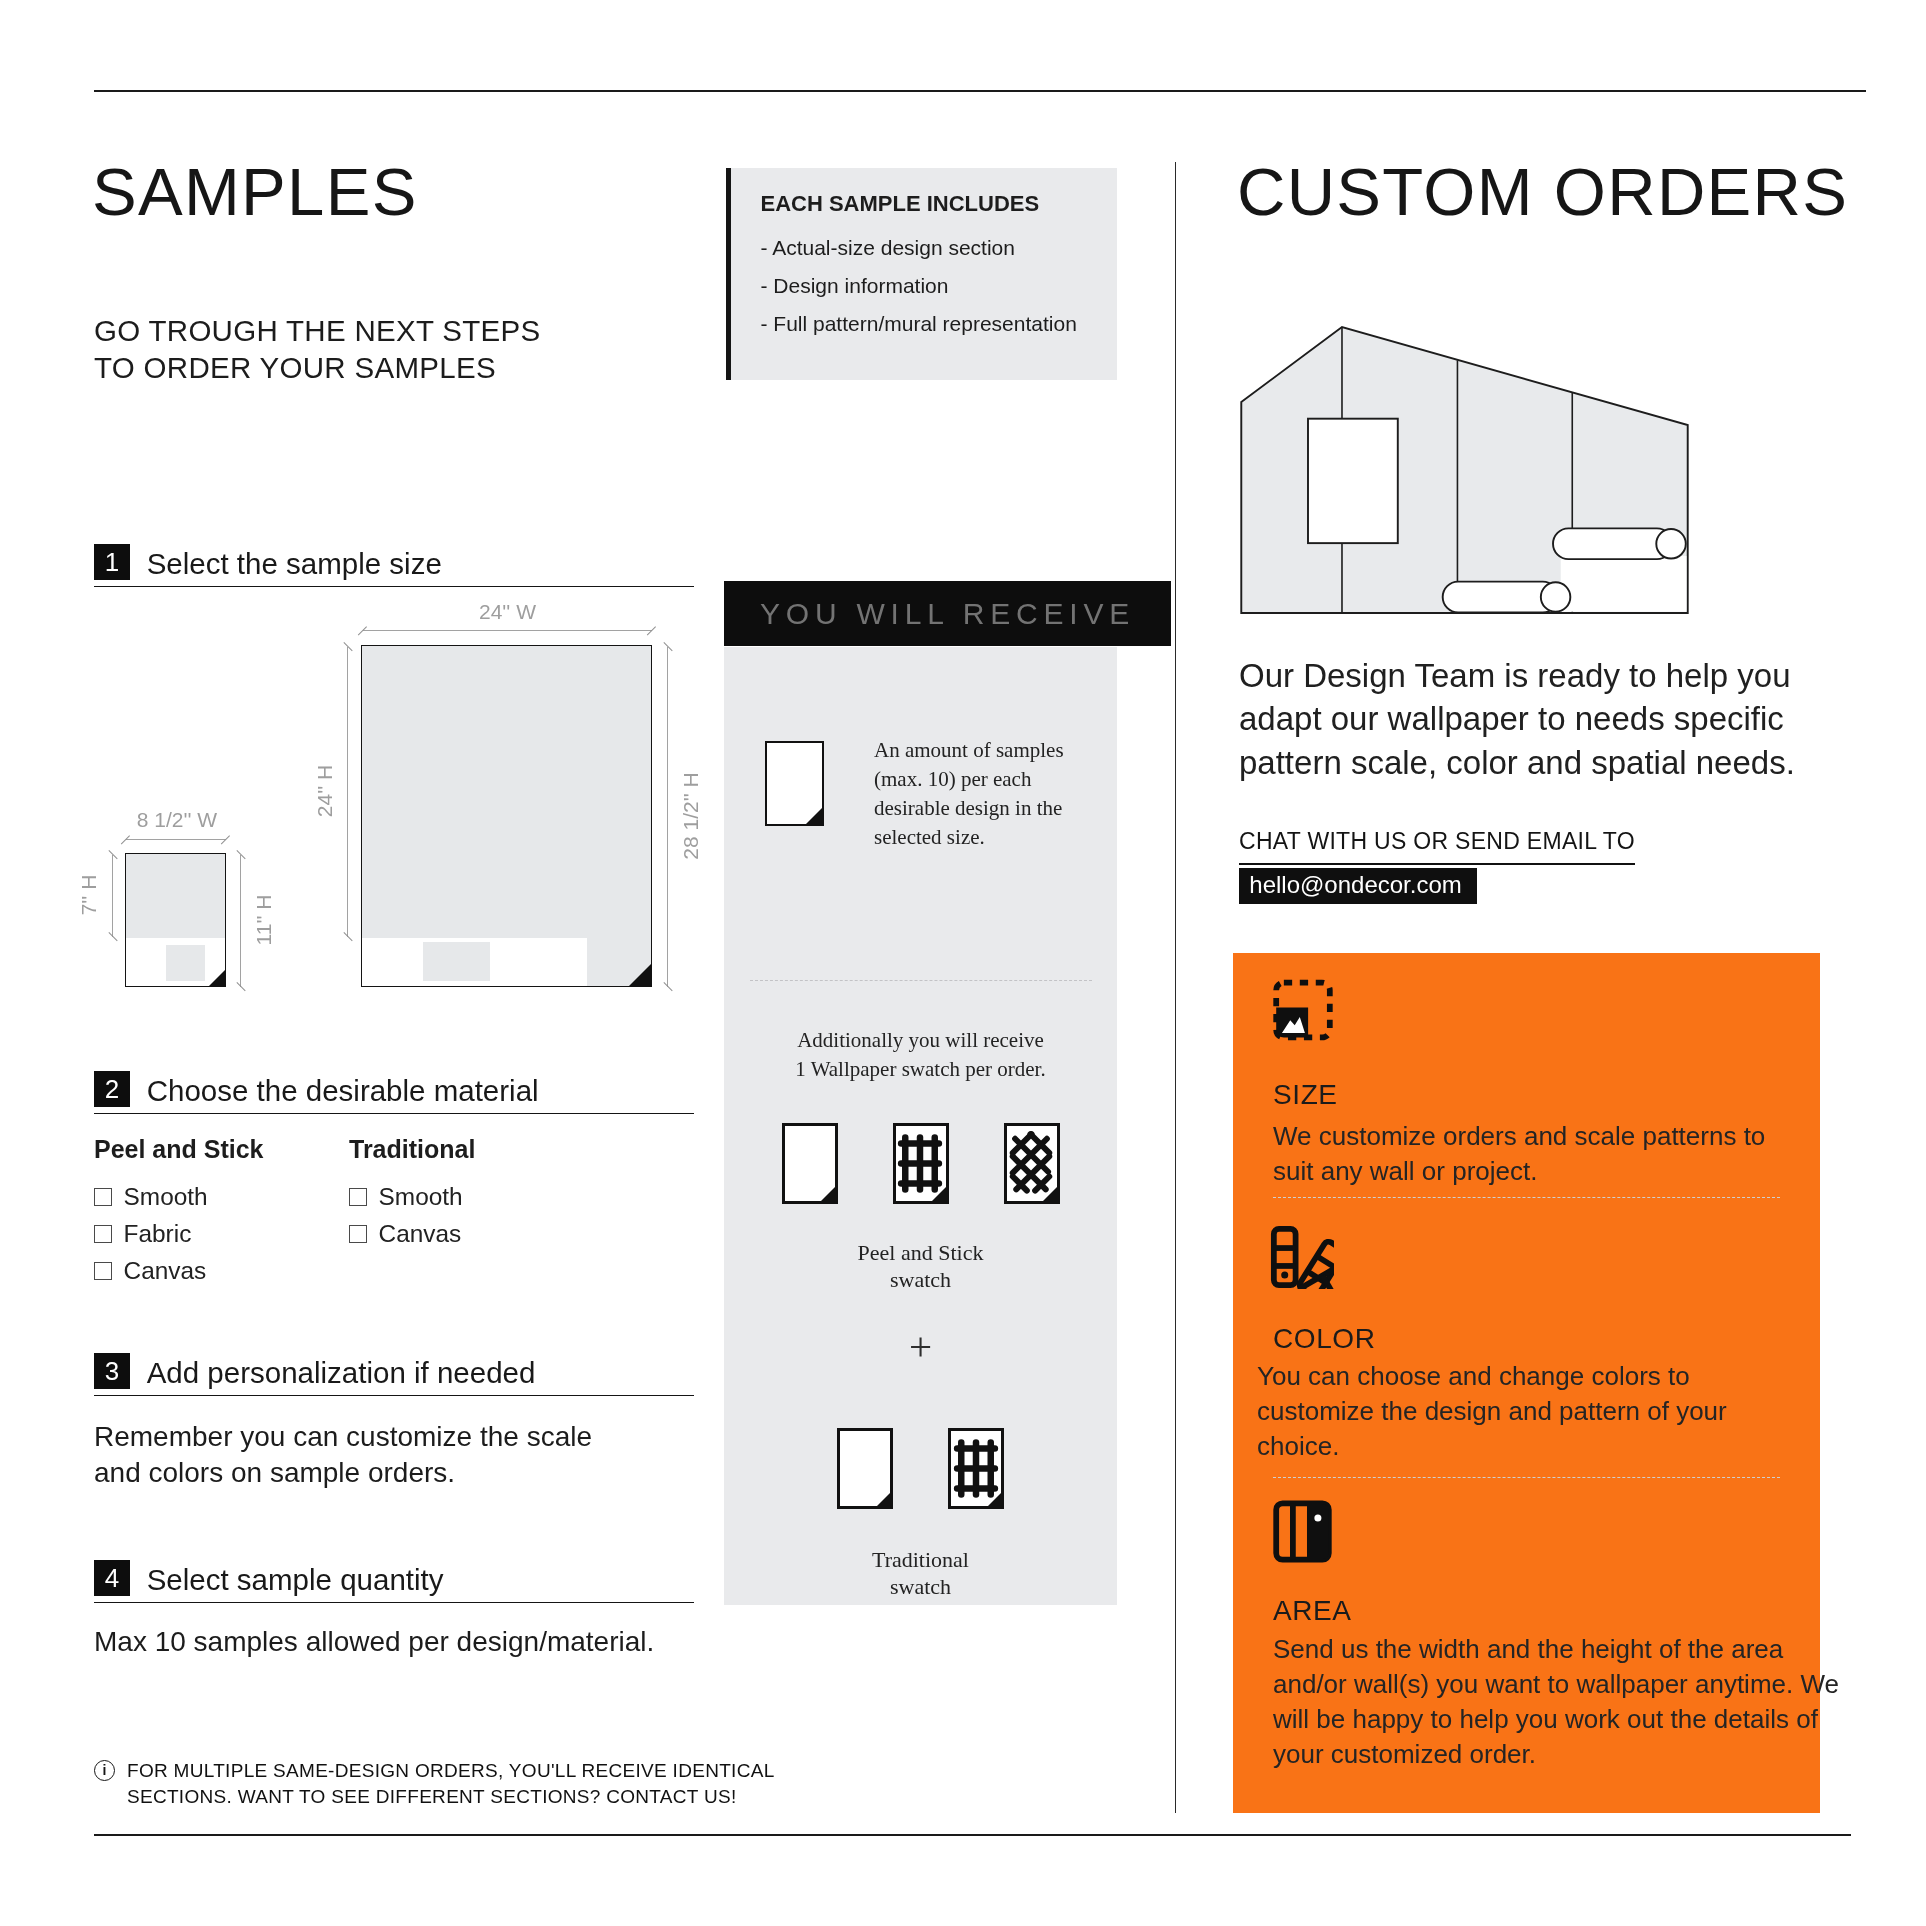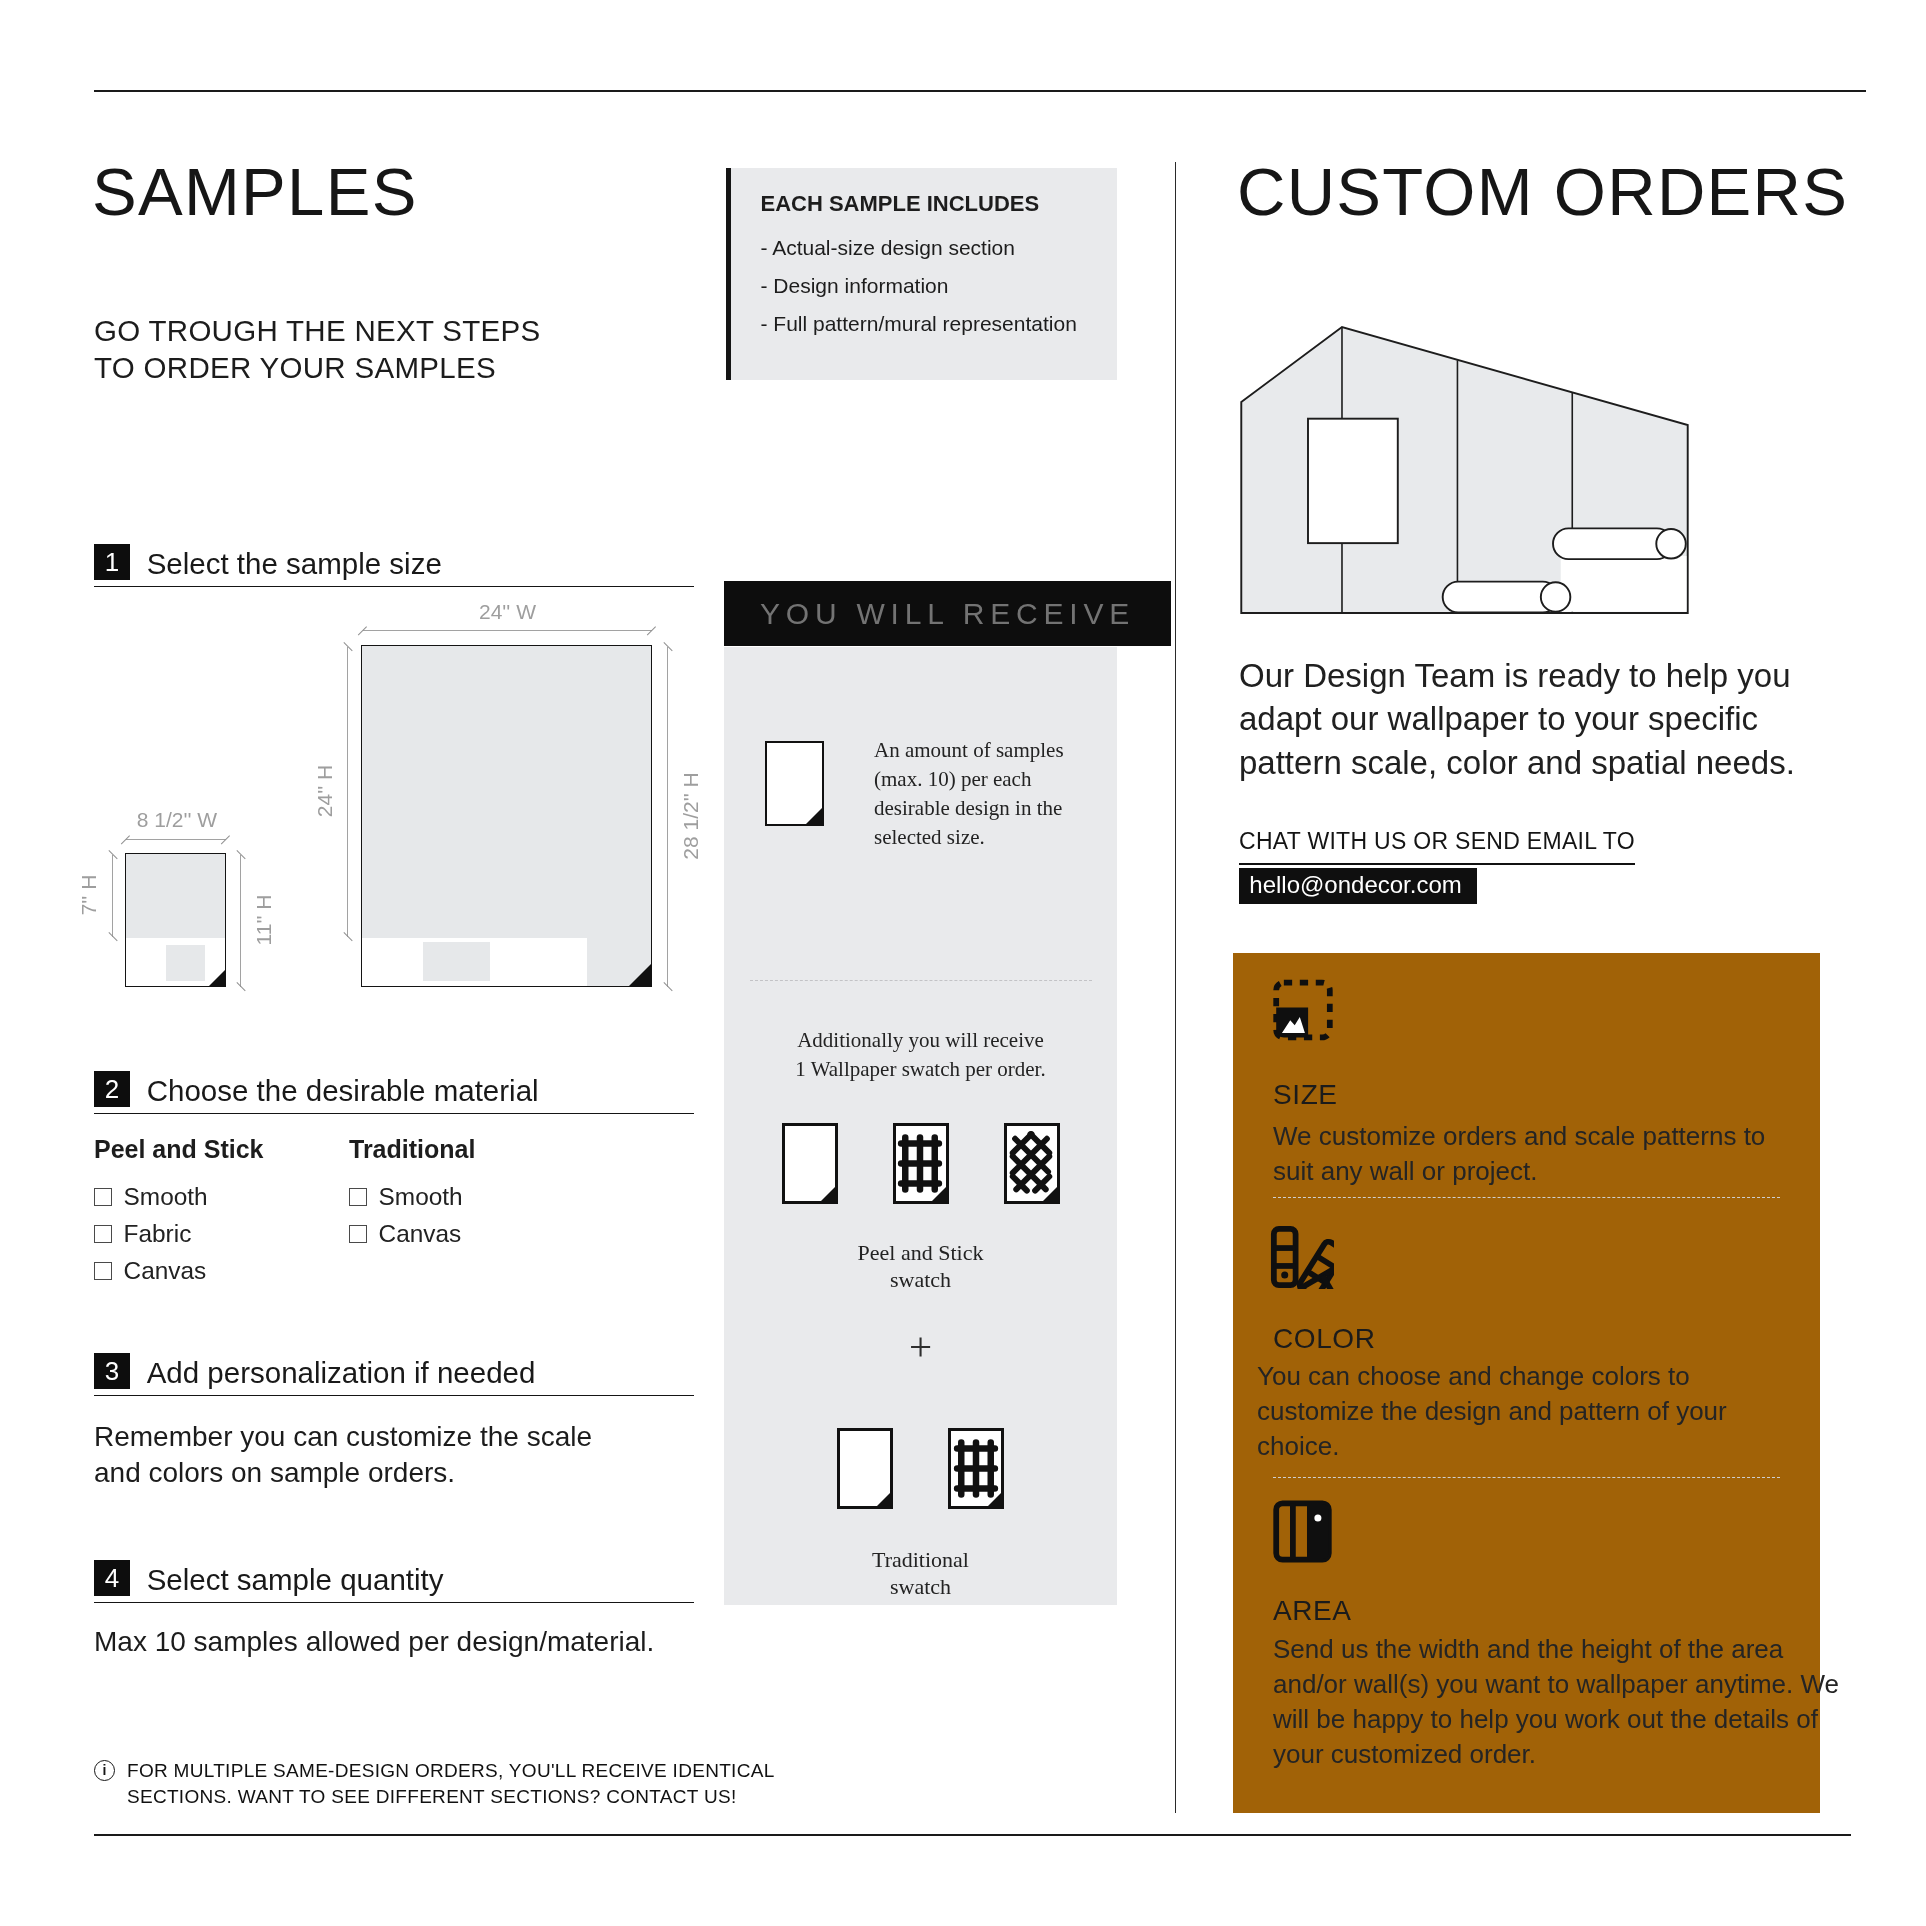--- a/index.html
+++ b/index.html
@@ -51,21 +51,21 @@
   .mid-panel{position:absolute;left:724px;top:647px;width:393px;height:958px;background:#e9eaec;font-family:Liberation Serif, serif;}
   .page{position:relative;background:#fff;border:3.2px solid #111;box-sizing:border-box;}
   .dash{position:absolute;border-top:1.3px dashed #c3c3c6;}
   .mid-text{font-size:21px;line-height:29px;color:#232323;}
   .center{text-align:center;}
   
   .r-intro{font-size:33px;line-height:44px;color:#202020;white-space:nowrap;}
   .chat{font-size:23px;letter-spacing:0.3px;color:#141414;border-bottom:2.6px solid #111;
         padding-bottom:7.7px;display:inline-block;}
   .email{display:inline-block;background:#0f0f0f;color:#fff;font-size:24px;padding:3.2px 15.4px 4.5px 10.3px;}
-  .r-panel{position:absolute;left:1233px;top:953px;width:587px;height:860px;background:#a16207;}
+  .r-panel{position:absolute;left:1233px;top:953px;width:587px;height:860px;background:#f97316;}
   .f-name{font-size:28px;letter-spacing:0.6px;color:#1b1b1b;}
   .f-desc{font-size:26px;line-height:35px;color:#242424;width:514px;}
   svg{display:block;}
 </style>
 </head>
 <body>
 
 <div id="canvas">
 
   <div class="rule" style="left:94px;top:90px;width:1772px;height:1.9px;"></div>
@@ -220,21 +220,21 @@
     <rect x="106" y="146" width="140" height="194" fill="#ffffff" stroke="#1d1d1d" stroke-width="3"></rect>
     <g fill="#ffffff" stroke="#1d1d1d" stroke-width="3">
       <rect x="488" y="317" width="186" height="48" rx="24"></rect>
       <ellipse cx="672" cy="341" rx="23" ry="23"></ellipse>
       <rect x="316" y="400" width="180" height="48" rx="24"></rect>
       <ellipse cx="492" cy="424" rx="23" ry="23"></ellipse>
     </g>
   </svg>
 
   <div class="abs r-intro" style="left:1239px;top:654px;">Our Design Team is ready to help you</div>
-  <div class="abs r-intro" style="left:1239px;top:697px;">adapt our wallpaper to your specific</div>
+  <div class="abs r-intro" style="left:1239px;top:697px;">adapt our wallpaper to needs specific</div>
   <div class="abs r-intro" style="left:1239px;top:741px;">pattern scale, color and spatial needs.</div>
 
   <div class="abs" style="left:1239px;top:828px;">
     <span class="chat">CHAT WITH US OR SEND EMAIL TO</span>
   </div>
   <div class="abs" style="left:1239px;top:868px;">
     <span class="email">hello@ondecor.com</span>
   </div>
 
   <div class="r-panel">

